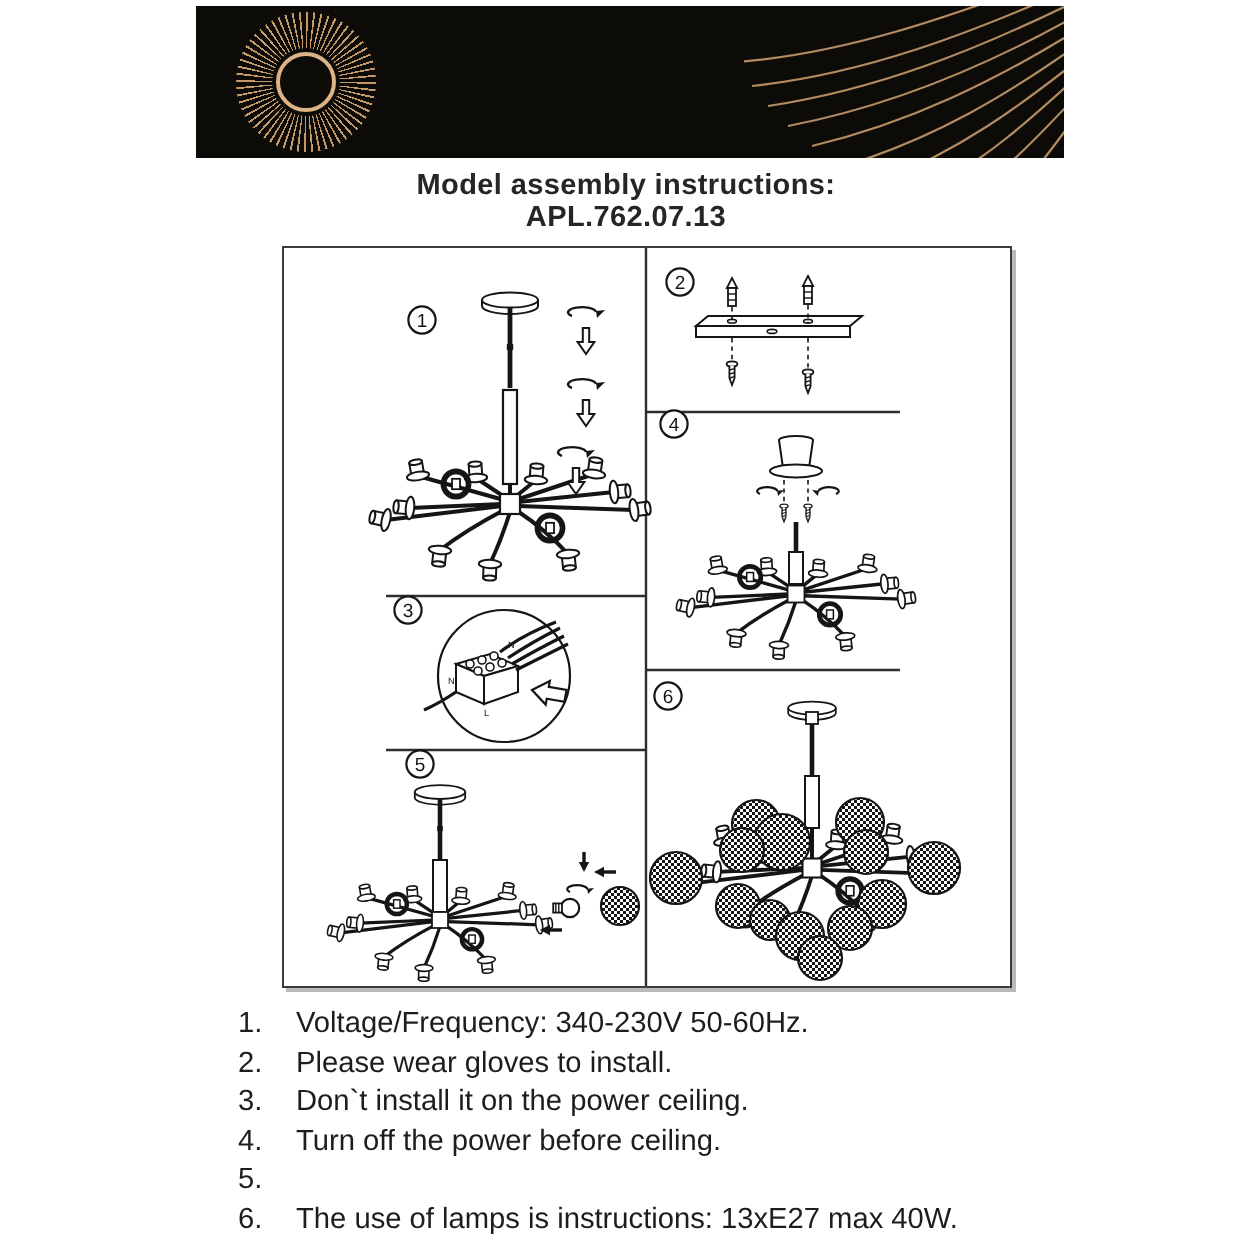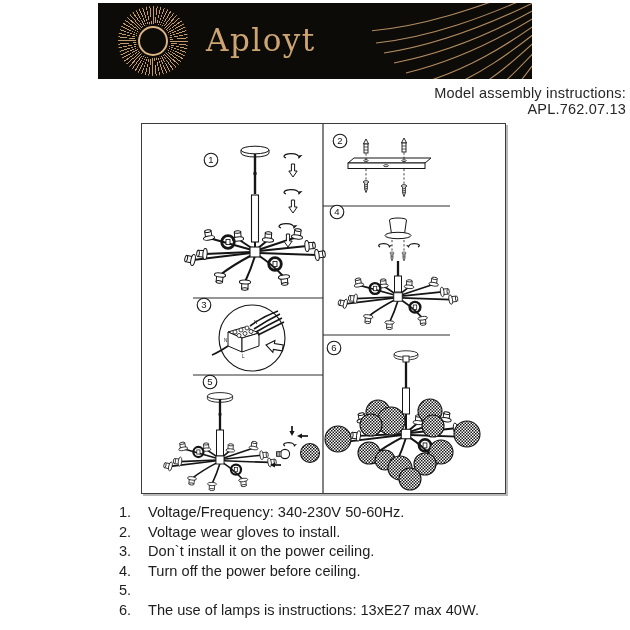--- a/index.html
+++ b/index.html
@@ -21,42 +21,41 @@
     width:26px;height:26px;border-radius:50%;background:#0d0b08;
     border:2px solid #dbb384;box-shadow:0 0 0 2px #0d0b08;
   }
   .brand{
     position:absolute;left:108px;top:50%;transform:translateY(-54%);
     font-family:"DejaVu Serif",serif;font-size:31px;letter-spacing:1.5px;
     color:#cda573;font-weight:400;
   }
   .banner-rays{position:absolute;right:0;top:0;width:160px;height:76px;}
   
-  .title-block{position:absolute;left:0;top:86px;width:626px;text-align:right;line-height:15.5px;}
+  .title-block{position:absolute;left:0;top:86px;width:626px;text-align:center;line-height:15.5px;font-weight:bold;}
   .title-line{font-size:14.5px;color:#262626;letter-spacing:.2px;}
   
   .diagram-box{
     position:absolute;left:141px;top:123px;width:363px;height:369px;
     border:1.5px solid #3c3c3c;background:#fff;box-shadow:2px 2px 0 #b9b9b9;
   }
   .diagram-box svg{display:block;}
   
   .instr-list{position:absolute;left:119px;top:503px;width:470px;}
   .instr-row{display:flex;font-size:14.6px;line-height:19.6px;color:#1d1d1d;}
   .instr-num{width:20px;flex:none;}
   .instr-gap{width:9px;flex:none;}
 </style>
 </head>
 <body>
 
 <div class="banner">
   <div class="starburst">
     <div class="starburst-core"></div>
   </div>
-  <div class="brand">Aployt</div>
   <svg class="banner-rays" viewBox="0 0 160 76" fill="none">
     <g stroke="#c49a6a" stroke-width="1.1" fill="none" opacity="0.9">
       <path d="M 162 -8 C 112 14 60 34 4 40"></path>
       <path d="M 163 -1 C 116 22 66 42 12 50"></path>
       <path d="M 164 6 C 121 30 74 50 22 60"></path>
       <path d="M 165 13 C 126 37 84 58 34 70"></path>
       <path d="M 166 20 C 132 44 96 66 50 80"></path>
       <path d="M 167 27 C 138 50 108 72 68 88"></path>
       <path d="M 168 34 C 144 56 120 78 88 94"></path>
       <path d="M 169 42 C 150 62 132 82 108 98"></path>
@@ -328,21 +327,21 @@
 
 <div class="instr-list">
   <div class="instr-row">
     <span class="instr-num">1.</span>
       <span class="instr-gap"></span>
     <span>Voltage/Frequency: 340-230V 50-60Hz.</span>
   </div>
   <div class="instr-row">
     <span class="instr-num">2.</span>
       <span class="instr-gap"></span>
-    <span>Voltage wear gloves to install.</span>
+    <span>Please wear gloves to install.</span>
   </div>
   <div class="instr-row">
     <span class="instr-num">3.</span>
       <span class="instr-gap"></span>
     <span>Don`t install it on the power ceiling.</span>
   </div>
   <div class="instr-row">
     <span class="instr-num">4.</span>
       <span class="instr-gap"></span>
     <span>Turn off the power before ceiling.</span>

